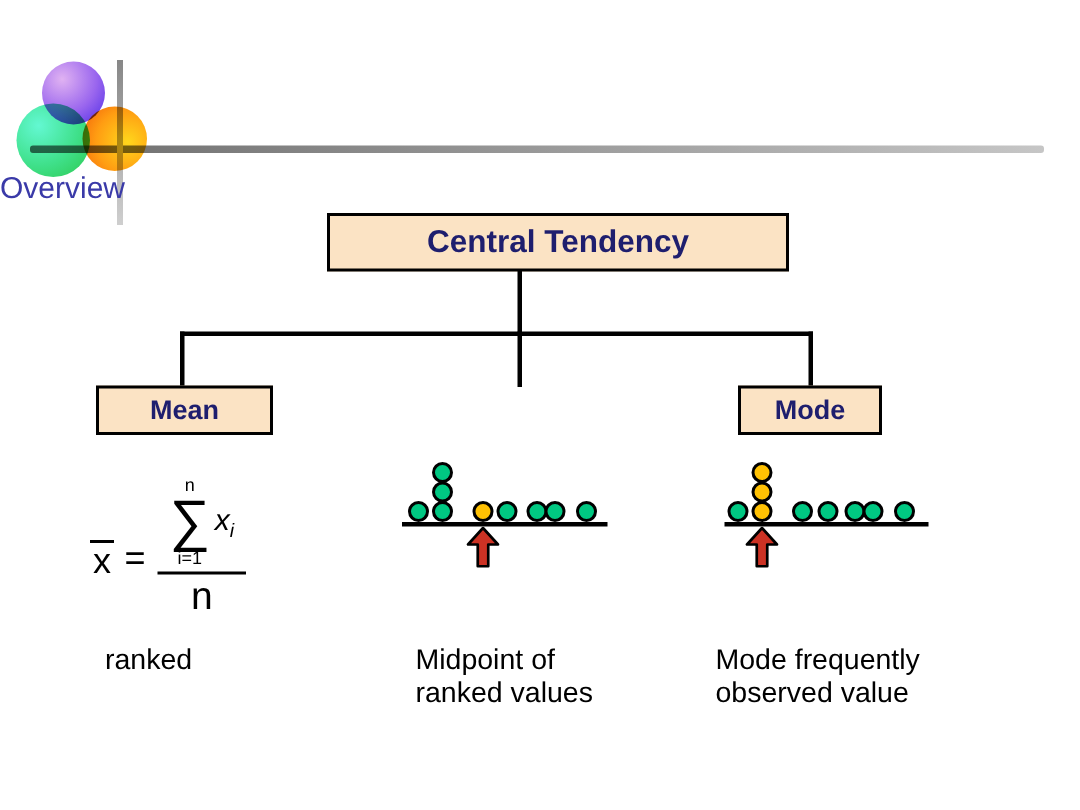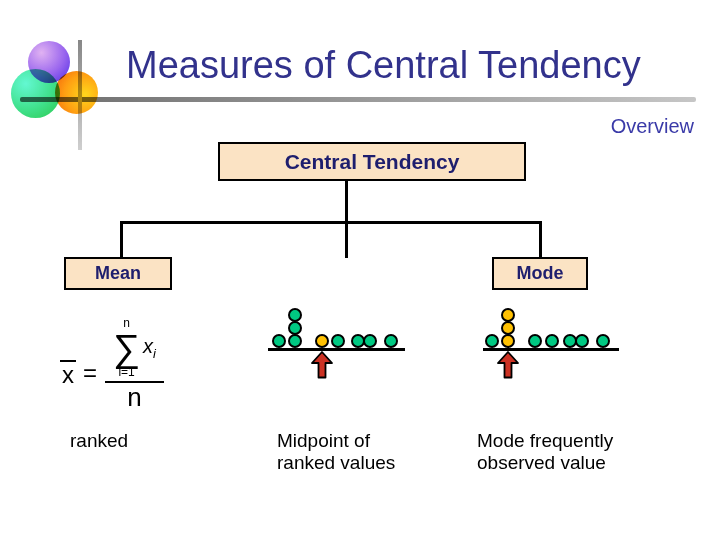--- a/index.html
+++ b/index.html
@@ -22,33 +22,33 @@
     background:radial-gradient(circle at 32% 28%,#e0b2f2,#9a66ee 55%,#4c2ae6);}
   .circ-green{left:11px;top:69px;width:49px;height:49px;
     background:radial-gradient(circle at 30% 30%,#63f8d2,#3fe08a 55%,#2cc84d);}
   .circ-orange{left:55px;top:71px;width:43px;height:43px;
     background:radial-gradient(circle at 70% 55%,#ffd71c,#ff9d12 55%,#f25f0a);}
   .page-title{
     position:absolute;left:126px;top:44px;width:580px;
     font-size:38px;letter-spacing:0px;color:var(--title,#32328C);white-space:nowrap;
   }
   .subtitle{
-    position:absolute;left:0px;top:115px;width:694px;text-align:right;
+    position:absolute;left:0px;top:115px;width:694px;text-align:left;
     font-size:20px;color:var(--subtitle,#3A3AA8);
   }
   
   .node-box{
     position:absolute;background:var(--box-fill,#FBE3C4);
     border:2px solid #000;box-sizing:border-box;
     display:flex;align-items:center;justify-content:center;
     color:var(--box-text,#1E1E6E);font-weight:bold;
   }
   .root-box{left:218px;top:142px;width:308px;height:39px;font-size:21px;}
   .child-box{top:257px;height:33px;font-size:18px;}
-  .box-mean{left:64px;width:108px;}
+  .box-mean{left:64px;width:118px;}
   .box-median{left:293px;width:104px;}
   .box-mode{left:492px;width:96px;}
   .connector{position:absolute;background:var(--line,#000);}
   .stem{left:345px;top:180px;width:3px;height:43px;}
   .rail{left:120px;top:221px;width:422px;height:3px;}
   .drop{top:221px;width:3px;height:37px;}
   .drop-mean{left:120px;} .drop-median{left:345px;} .drop-mode{left:539px;}
   
   .formula{
     position:absolute;left:60px;top:317px;display:flex;align-items:flex-end;
@@ -83,21 +83,20 @@
 <body>
 
 <div id="canvas">
 
   <div class="h-rule"></div>
   <div class="v-rule"></div>
   <div class="logo-circle circ-purple"></div>
   <div class="logo-circle circ-green"></div>
   <div class="logo-circle circ-orange"></div>
 
-  <div class="page-title">Measures of Central Tendency</div>
   <div class="subtitle">Overview</div>
 
   <div class="node-box root-box">
     <span>Central Tendency</span>
   </div>
   <div class="connector stem"></div>
   <div class="connector rail"></div>
   <div class="connector drop drop-mean"></div>
   <div class="connector drop drop-median"></div>
   <div class="connector drop drop-mode"></div>

